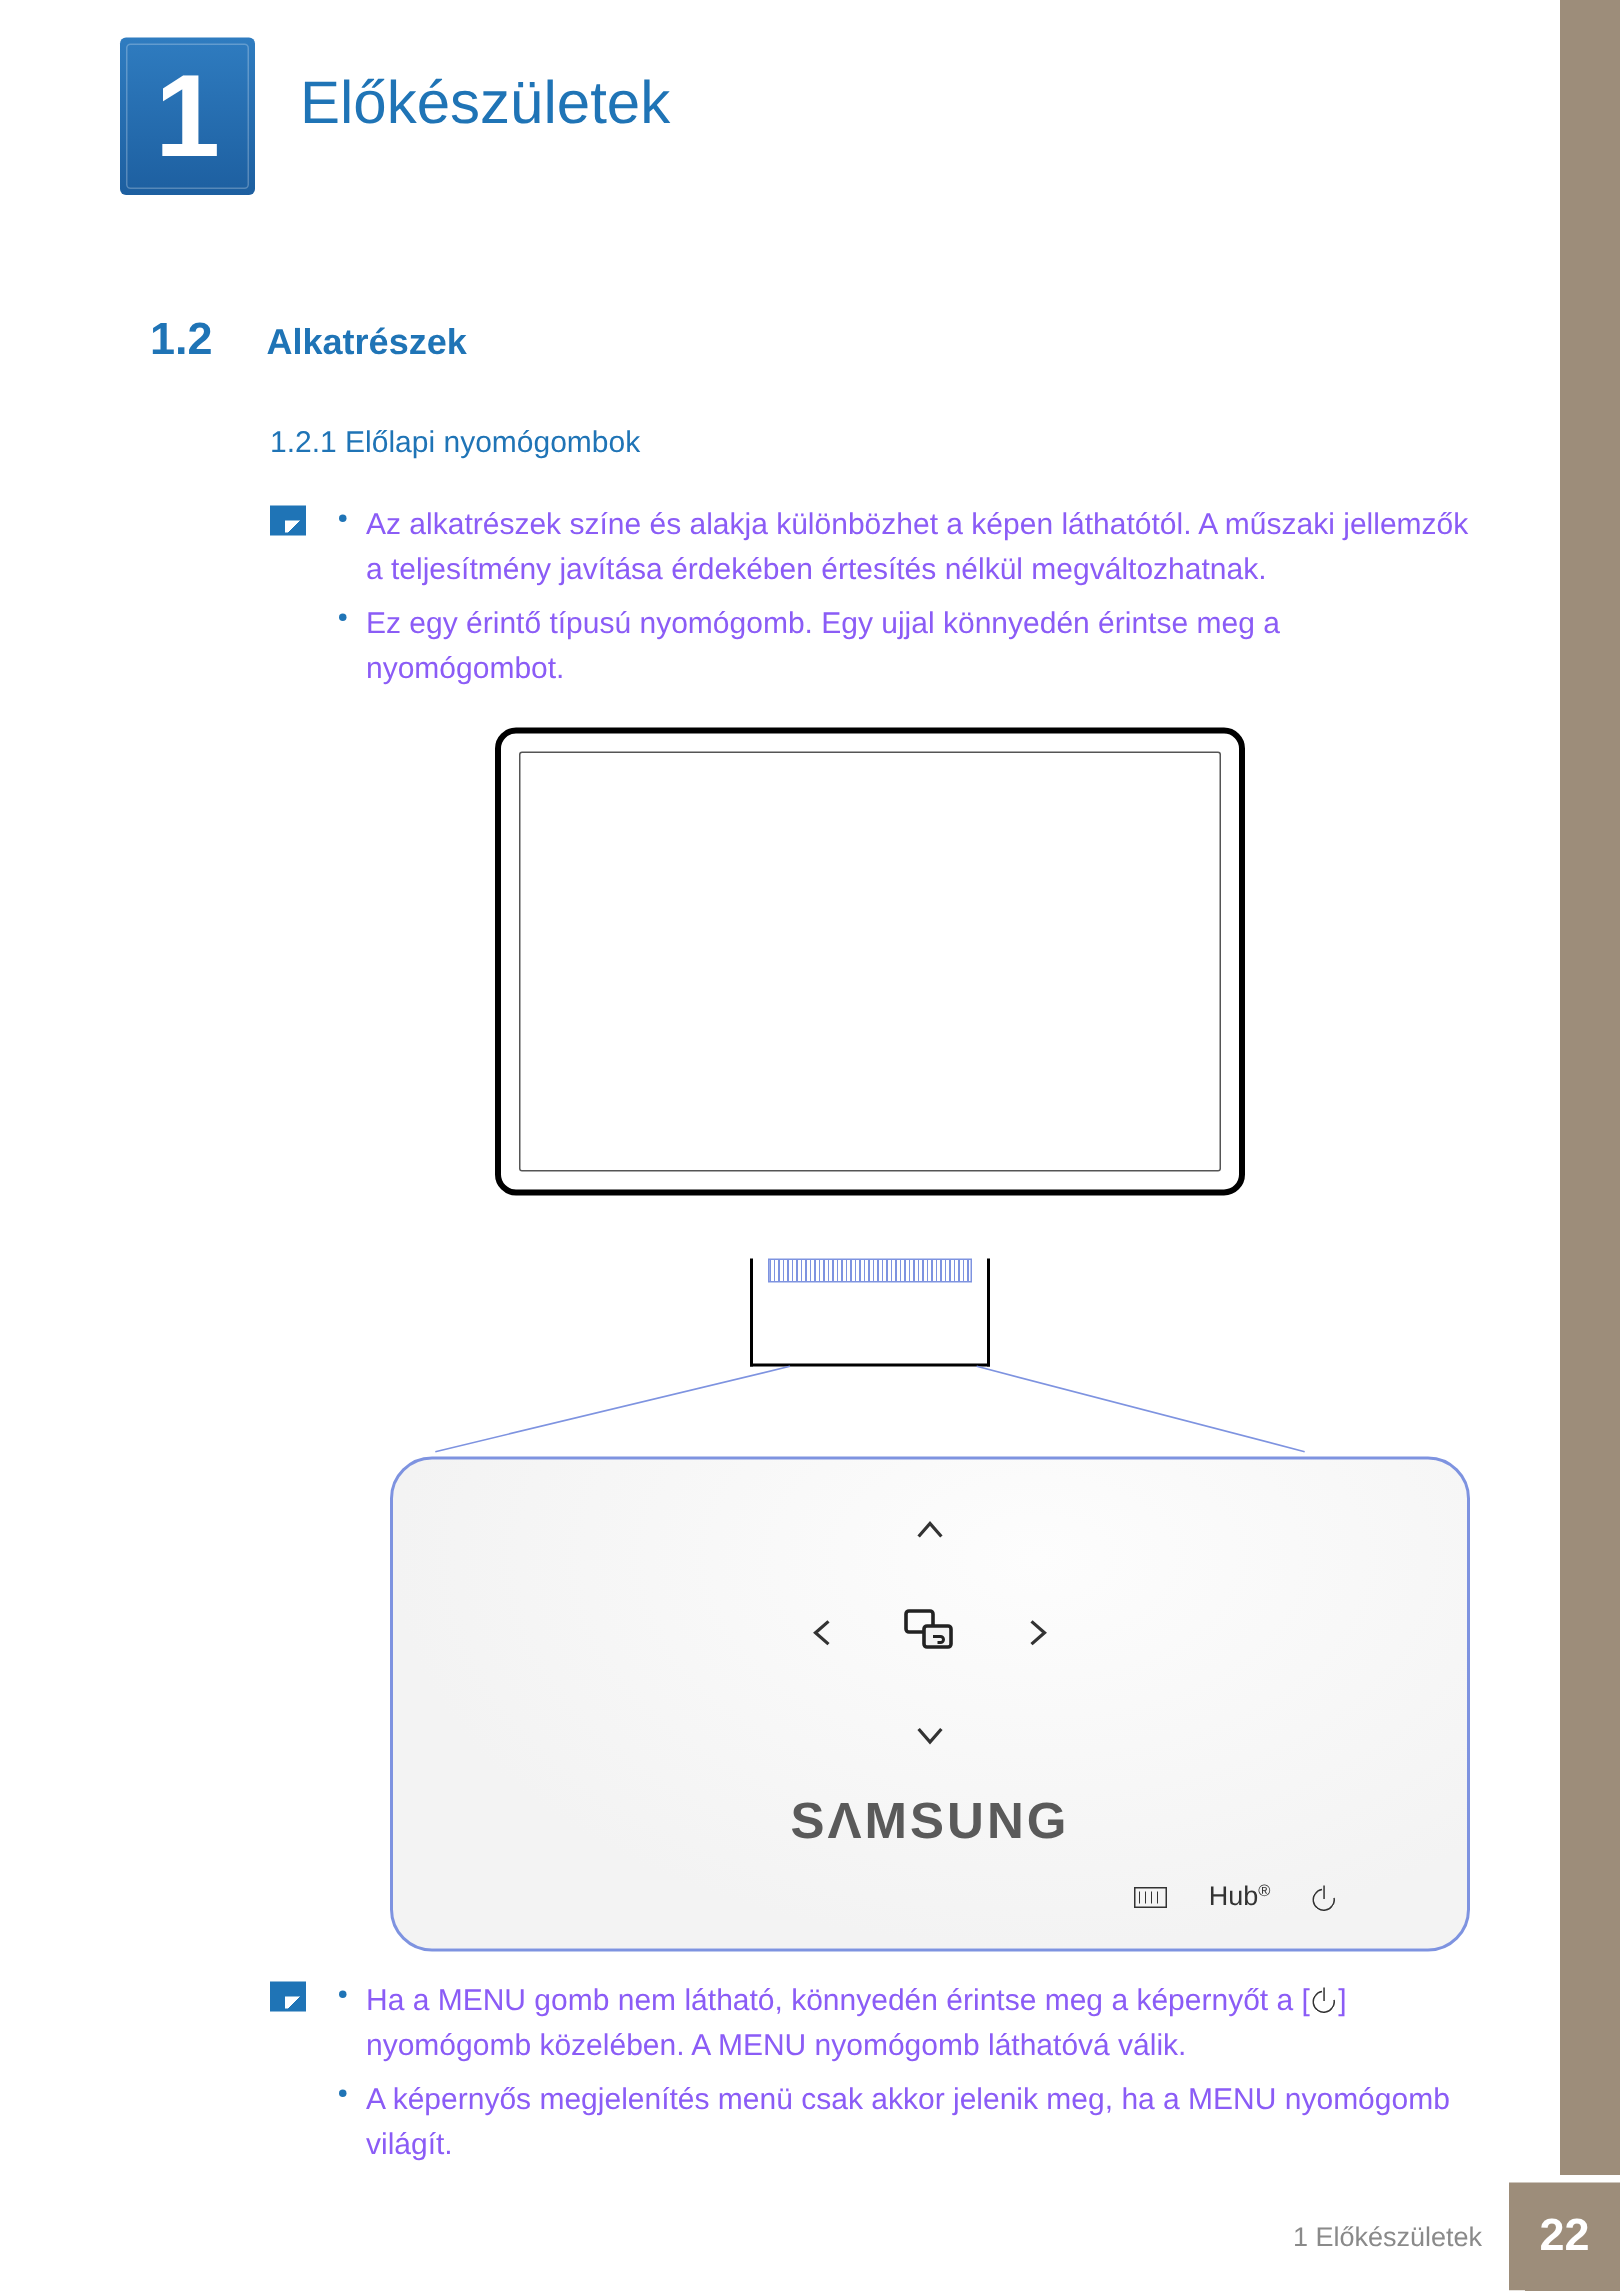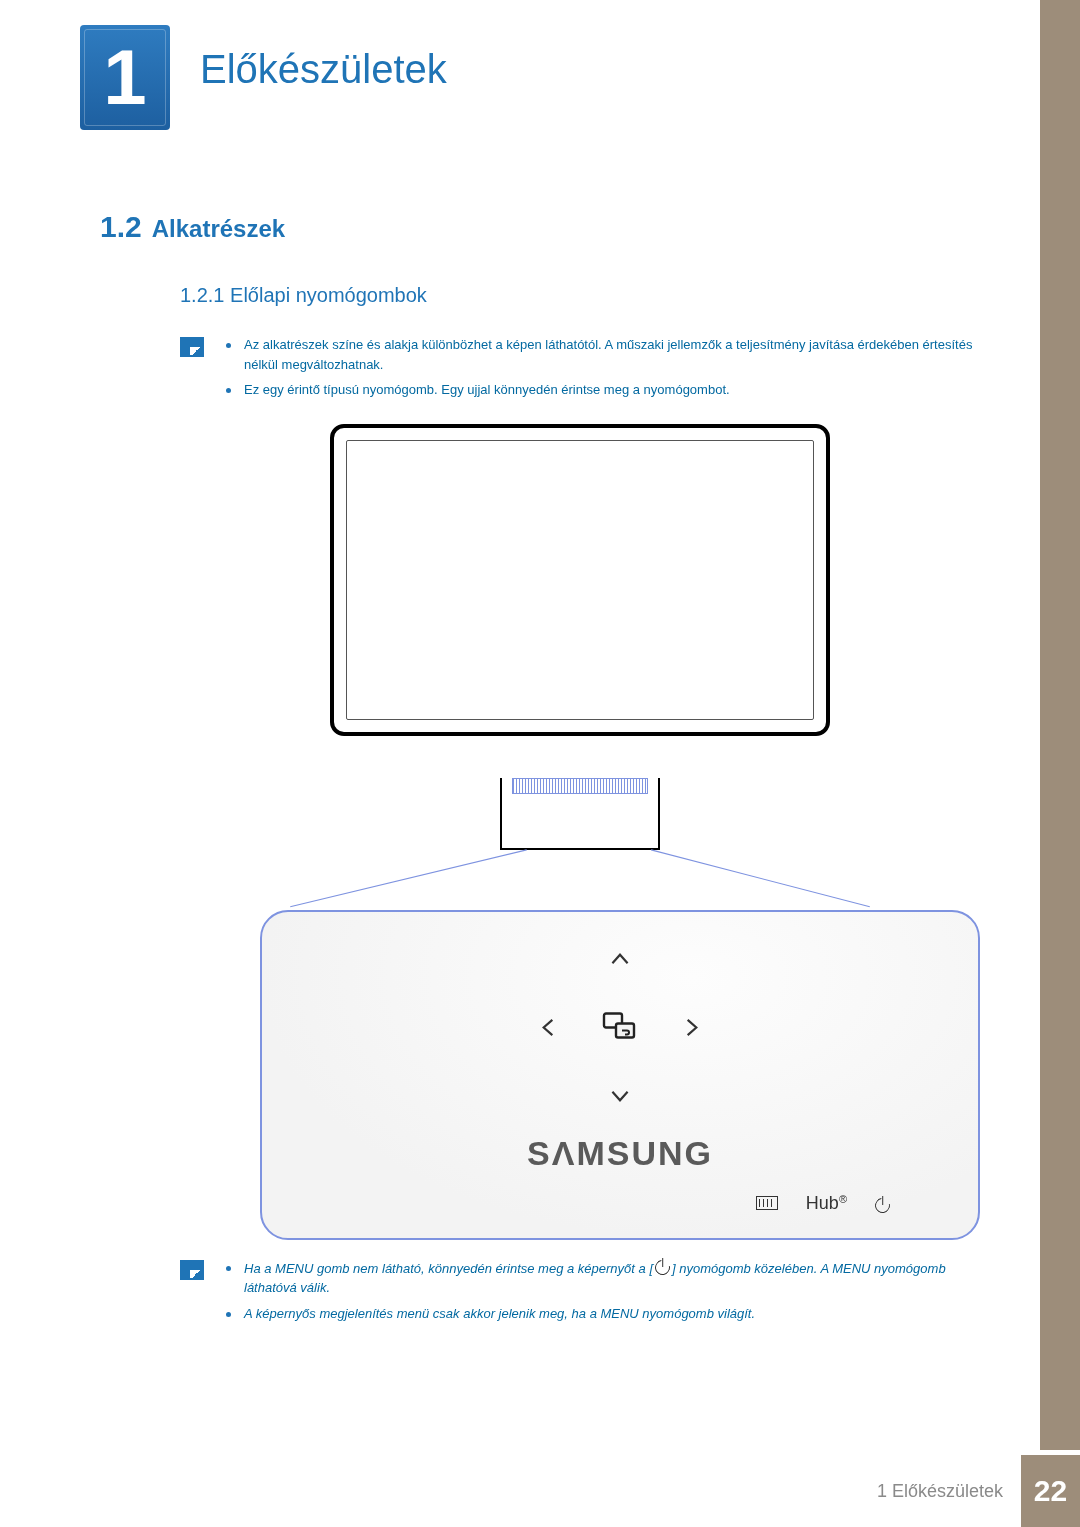--- a/index.html
+++ b/index.html
@@ -46,43 +46,43 @@
   .chapter-title {
     color: #1f74b6;
     font-size: 40px;
     font-weight: normal;
     margin-left: 30px;
     margin-top: 22px;
   }
   .content {
     padding: 80px 100px 0 100px;
   }
-  .h2-row { display:flex; gap:10px; margin-bottom:40px; align-items: baseline;}
+  .h2-row { display:flex; gap:36px; margin-bottom:40px; align-items: baseline;}
   .h2-num { color:#1f74b6; font-size:30px; font-weight:bold; }
   .h2-txt { color:#1f74b6; font-size:24px; font-weight:bold; }
   .h3 { color:#1f74b6; font-size:20px; font-weight:normal; margin-left:80px; margin-bottom:28px;}
   .note-block { display:flex; margin-left:80px; gap:18px; margin-bottom:10px;}
   .note-icon {
     flex:0 0 24px; height:20px;
     background:#1f74b6;
     position:relative;
     margin-top:2px;
   }
   .note-icon::after{
     content:""; position:absolute; right:2px; bottom:2px;
     width:12px;height:8px;
     background:linear-gradient(135deg,#fff 50%, transparent 50%);
   }
   ul.notes { list-style:none; }
   ul.notes li {
     position:relative;
     padding-left:22px;
-    font-size:13px;
+    font-size:20px;
     line-height:1.5;
-    color:#0369a1;
+    color:#8b5cf6;
     margin-bottom:6px;
   }
   ul.notes li::before{
     content:""; position:absolute; left:4px; top:8px;
     width:5px;height:5px;border-radius:50%;background:#1f74b6;
   }
 
   .figure-wrap { margin:18px 80px 18px 160px; }
   .monitor {
     width:500px; margin:0 auto;
@@ -130,21 +130,21 @@
   .power-inline::after{content:"";position:absolute;left:50%;top:-2px;width:1.6px;height:9px;background:#333;transform:translateX(-50%);}
   
   .footer{
     position:absolute; left:0; right:0; bottom:0;
     display:flex; justify-content:flex-end; align-items:stretch;
   }
   .footer-label{
     color:#8a8a8a; font-size:18px; display:flex;align-items:center; padding:0 18px;
   }
   .footer-page{
-    width:59px;height:72px;background:#9d8d7a;color:#fff;
+    width:74px;height:72px;background:#9d8d7a;color:#fff;
     display:flex;align-items:center;justify-content:center;
     font-size:30px;font-weight:bold;
   }
   .super{font-size:11px;position:relative;top:-6px;}
 </style>
 </head>
 <body>
 
 <div class="side-bar"></div>
 
@@ -219,21 +219,21 @@
         <span class="brand-text">SΛMSUNG</span>
       </div>
       <div class="panel-bottom-row">
         <span class="kb-icon"></span>
         <span><span>Hub</span><span class="super">®</span></span>
         <span class="power-inline"></span>
       </div>
     </div>
   </div>
 
-  <div class="note-block" style="font-style:italic;">
+  <div class="note-block" style="">
     <div class="note-icon"></div>
     <ul class="notes">
       <li>
         <span>Ha a MENU gomb nem látható, könnyedén érintse meg a képernyőt a [</span><span class="power-inline" style="margin:0 2px;"></span><span>] nyomógomb közelében. A MENU nyomógomb láthatóvá válik.</span>
       </li>
       <li>A képernyős megjelenítés menü csak akkor jelenik meg, ha a MENU nyomógomb világít.</li>
     </ul>
   </div>
 </div>
 

